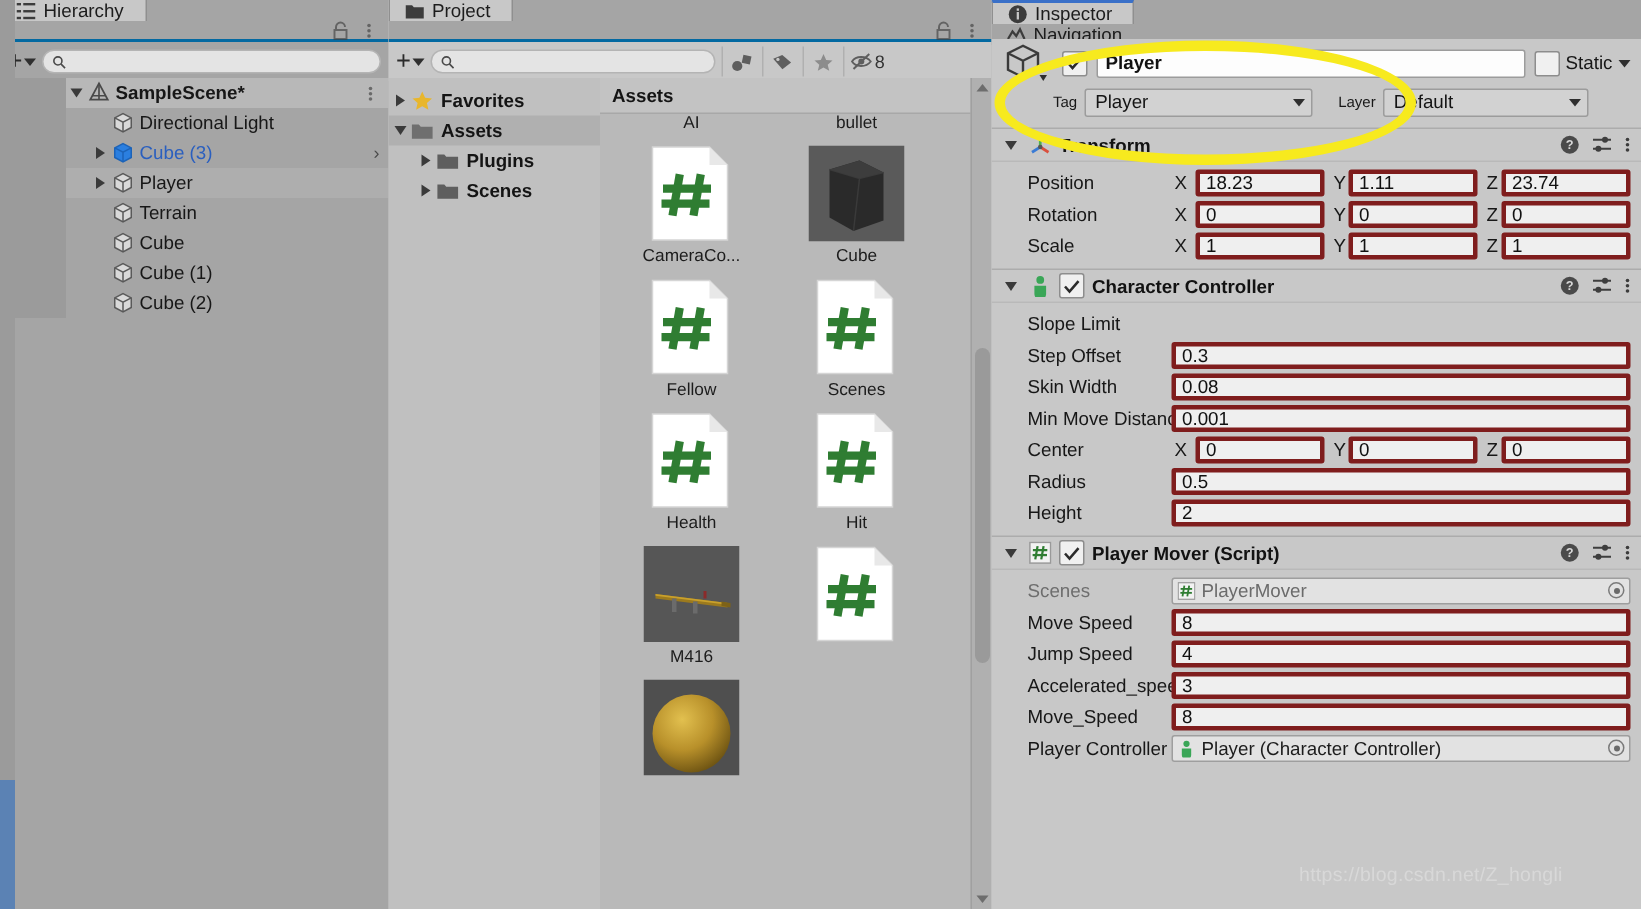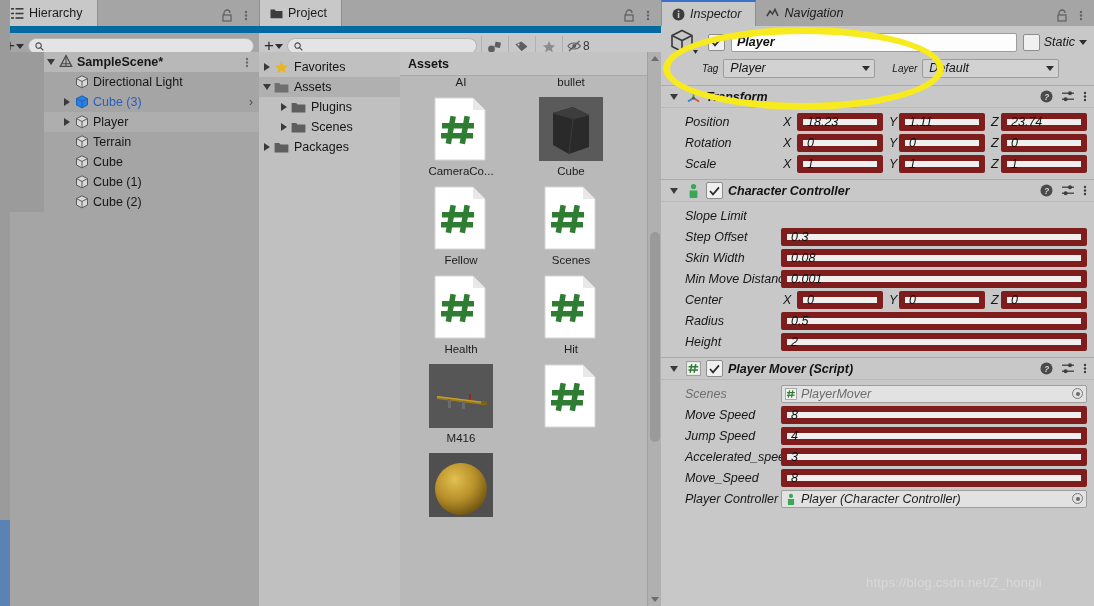--- a/index.html
+++ b/index.html
@@ -9,21 +9,21 @@
     font-size:12.5px;color:#1a1a1a;
     background:#a5a5a5;
     -webkit-font-smoothing:antialiased;
   }
   #root{position:relative;width:1094px;height:606px;}
 
   
   .panel{position:absolute;box-sizing:border-box;overflow:hidden;}
   .tabbar{
     position:relative;height:26px;background:#a5a5a5;
-    border-bottom:7px solid #0369a1;display:flex;align-items:flex-end;
+    border-bottom:2px solid #0369a1;display:flex;align-items:flex-start;flex-direction:column;
   }
   .tab{
     height:26px;display:flex;align-items:center;gap:5px;
     padding:0 14px 0 10px;font-size:12.5px;color:#1c1c1c;
     background:#a5a5a5;box-sizing:border-box;position:relative;
   }
   .tab.active{background:#c8c8c8;border-top:2px solid #3a70c8;
     border-left:1px solid #8f8f8f;border-right:1px solid #8f8f8f;}
   .tab.activeplain{background:#c8c8c8;border-left:1px solid #8f8f8f;
     border-right:1px solid #8f8f8f;}
@@ -74,21 +74,21 @@
   .h-label.scene{font-weight:bold;}
   .h-label.prefab{color:#2a5fbf;}
   .h-chev{margin-left:auto;color:#4a4a4a;font-size:12px;}
   .h-kebab{margin-left:auto;}
 
   
   #project{left:259px;top:0;width:402px;height:606px;background:#c8c8c8;}
   #project .split{position:absolute;left:0;top:52px;right:0;bottom:0;display:flex;}
   .p-tree{width:141px;background:#c0c0c0;padding-top:5px;box-sizing:border-box;}
   .p-row{height:20px;display:flex;align-items:center;font-size:12.5px;
-    color:#141414;font-weight:normal;box-sizing:border-box;}
+    color:#141414;font-weight:bold;box-sizing:border-box;}
   .p-row.sel{background:#b0b0b0;}
   .p-row .tw{width:15px;flex:none;display:flex;align-items:center;justify-content:center;}
   .p-row .ico{width:15px;height:14px;margin-right:5px;flex:none;display:block;}
   .p-right{flex:1;position:relative;background:#b9b9b9;}
   .assets-hdr{height:24px;background:#c3c3c3;display:flex;align-items:center;
     padding-left:8px;font-size:12.5px;font-weight:bold;color:#141414;
     border-bottom:1px solid #a8a8a8;box-sizing:border-box;}
   .grid-wrap{position:absolute;left:0;top:24px;right:14px;bottom:0;overflow:hidden;}
   .grid{display:flex;flex-wrap:wrap;padding:0 6px;}
   .cell{width:110px;display:flex;flex-direction:column;align-items:center;margin-top:7px;}
@@ -101,21 +101,21 @@
   .vsb{position:absolute;top:0;right:0;width:14px;bottom:0;background:#b0b0b0;
     border-left:1px solid #a0a0a0;box-sizing:border-box;}
   .vsb .arr{height:13px;display:flex;align-items:center;justify-content:center;}
   .vsb .thumb{position:absolute;left:2px;width:10px;background:#9a9a9a;border-radius:5px;}
   .tri-up{width:0;height:0;border-left:4px solid transparent;
     border-right:4px solid transparent;border-bottom:5px solid #6d6d6d;}
   .tri-dn{width:0;height:0;border-left:4px solid transparent;
     border-right:4px solid transparent;border-top:5px solid #6d6d6d;}
 
   
-  #inspector{left:661px;top:0;width:433px;height:606px;background:#c8c8c8;font-style:italic;}
+  #inspector{left:661px;top:0;width:433px;height:606px;background:#c8c8c8;}
   #inspector .ibody{position:absolute;left:0;top:26px;right:0;bottom:0;background:#c8c8c8;}
   .go-header{padding:5px 7px 6px 7px;box-sizing:border-box;}
   .go-line1{display:flex;align-items:center;gap:6px;height:22px;}
   .go-cube{width:34px;height:30px;flex:none;position:relative;}
   .cb{width:15px;height:15px;background:#f0f0f0;border:1px solid #8d8d8d;
     border-radius:2px;flex:none;display:flex;align-items:center;justify-content:center;}
   .cb svg{display:block;}
   .name-field{flex:1;height:19px;background:#fdfdfd;border:1px solid #9c9c9c;
     border-radius:2px;display:flex;align-items:center;padding:0 5px;
     box-sizing:border-box;font-size:12.5px;font-weight:bold;color:#111;}
@@ -131,21 +131,21 @@
   .comp-hdr{height:23px;display:flex;align-items:center;gap:5px;padding:0 7px 0 6px;
     box-sizing:border-box;background:#c8c8c8;border-top:1px solid #acacac;
     border-bottom:1px solid #b9b9b9;}
   .comp-title{font-size:12.5px;font-weight:bold;color:#121212;}
   .comp-right{margin-left:auto;display:flex;align-items:center;gap:8px;}
   .comp-body{padding:3px 7px 5px 7px;box-sizing:border-box;}
   .prop{height:21px;display:flex;align-items:center;}
   .prop .plbl{width:113px;flex:none;font-size:12.5px;color:#171717;padding-left:17px;
     box-sizing:border-box;white-space:nowrap;}
   .prop .plbl.dim{color:#6e6e6e;}
-  .inp{height:18px;background:#efefef;border:6px solid #7f1d1d;border-radius:2px;
+  .inp{height:18px;background:#efefef;border:3px solid #7f1d1d;border-radius:2px;
     display:flex;align-items:center;padding:0 4px;box-sizing:border-box;
     font-size:12.5px;color:#111;flex:1;}
   .vec{display:flex;align-items:center;gap:0;flex:1;}
   .vec .ax{width:16px;flex:none;font-size:12.5px;color:#171717;padding-left:2px;
     box-sizing:border-box;}
   .vec .inp{flex:1;}
   .objfield{height:18px;background:#e2e2e2;border:1px solid #9e9e9e;border-radius:2px;
     display:flex;align-items:center;gap:4px;padding:0 3px;box-sizing:border-box;
     font-size:12.5px;color:#6b6b6b;flex:1;}
   .objfield .ofv{flex:1;white-space:nowrap;overflow:hidden;}
@@ -402,29 +402,20 @@
           </div>
           <div class="p-row">
             <span style="width:17px;flex:none"></span>
             <span class="tw">
               <span class="tri-r"></span>
             </span>
             <svg class="ico" viewBox="0 0 15 14">
               <path d="M0.6 3 h4.6 l1.3 1.5 h7.9 v8 h-13.8 z" fill="#5e5e5e"></path>
             </svg>
             <span>Scenes</span>
-          </div>
-          <div class="p-row">
-            <span class="tw">
-              <span class="tri-r"></span>
-            </span>
-            <svg class="ico" viewBox="0 0 15 14">
-              <path d="M0.6 3 h4.6 l1.3 1.5 h7.9 v8 h-13.8 z" fill="#5e5e5e"></path>
-            </svg>
-            <span>Packages</span>
           </div>
         </div>
       <div class="p-right">
         <div class="assets-hdr">Assets</div>
         <div class="grid-wrap">
           <div class="grid" id="clipped-row" style="padding-top:0">
               <div class="cell clipped">
                 <div class="nm" style="margin-top:0">AI</div>
               </div>
               <div class="cell clipped">

